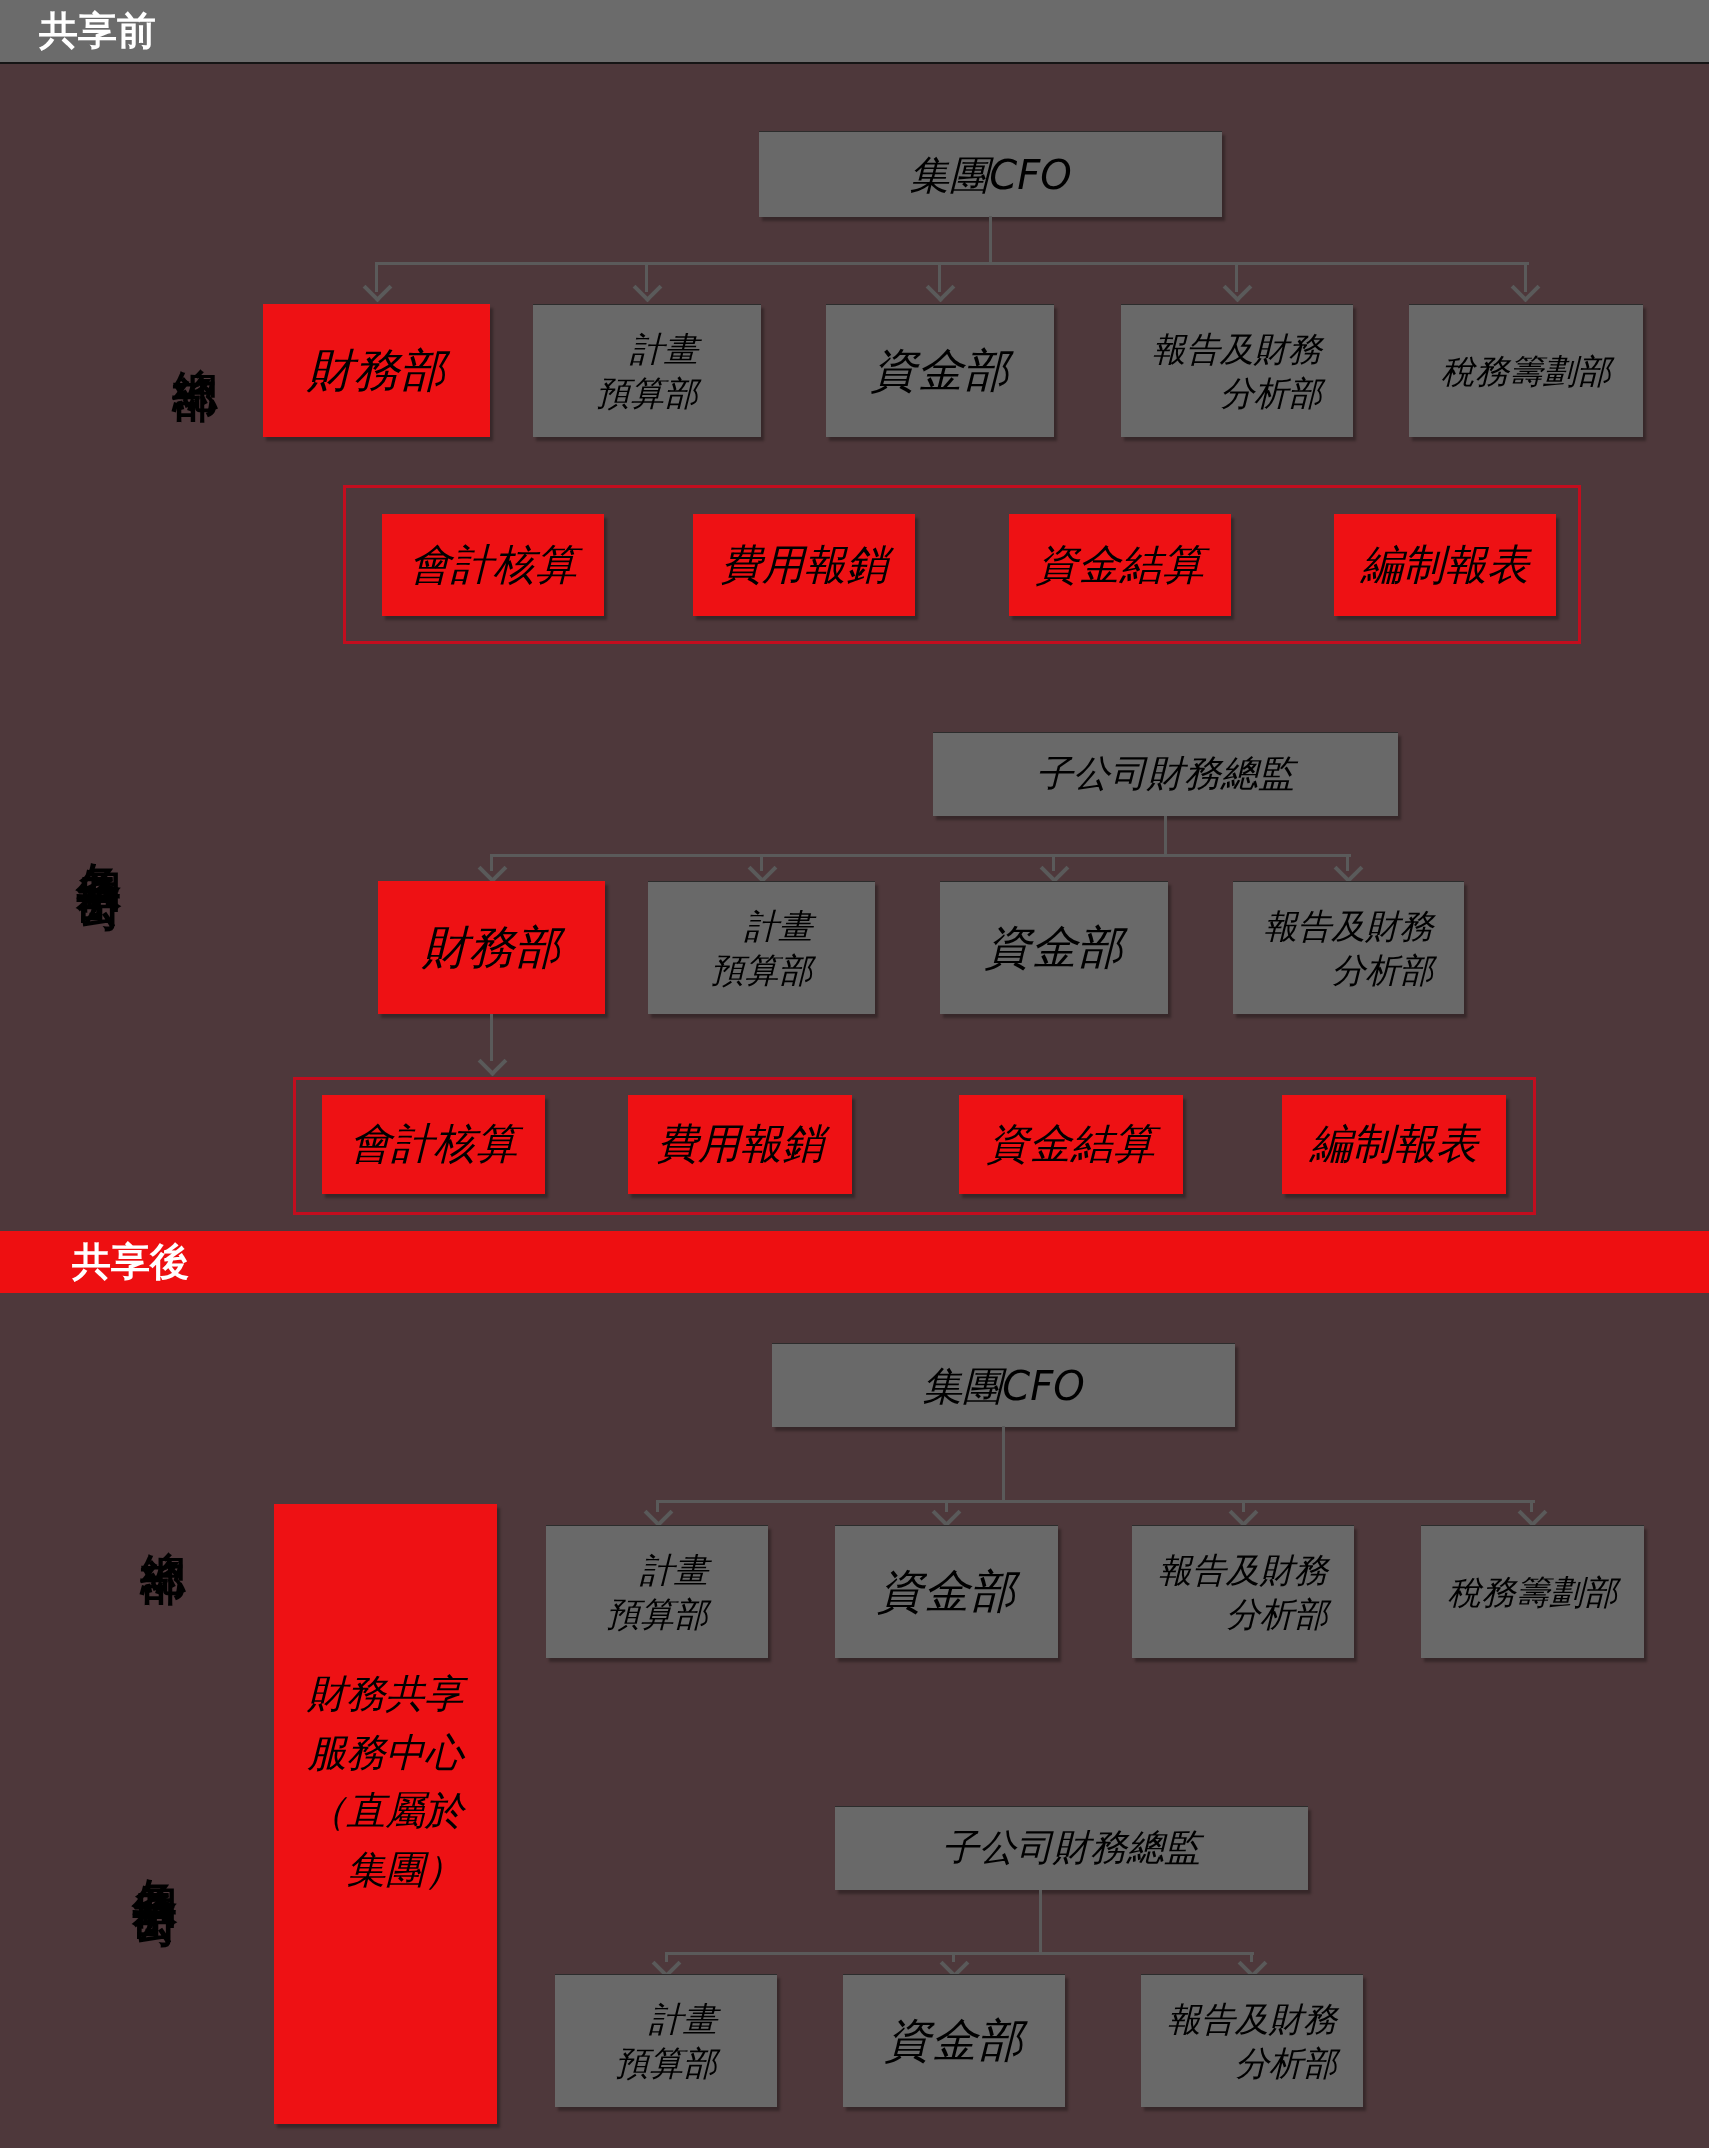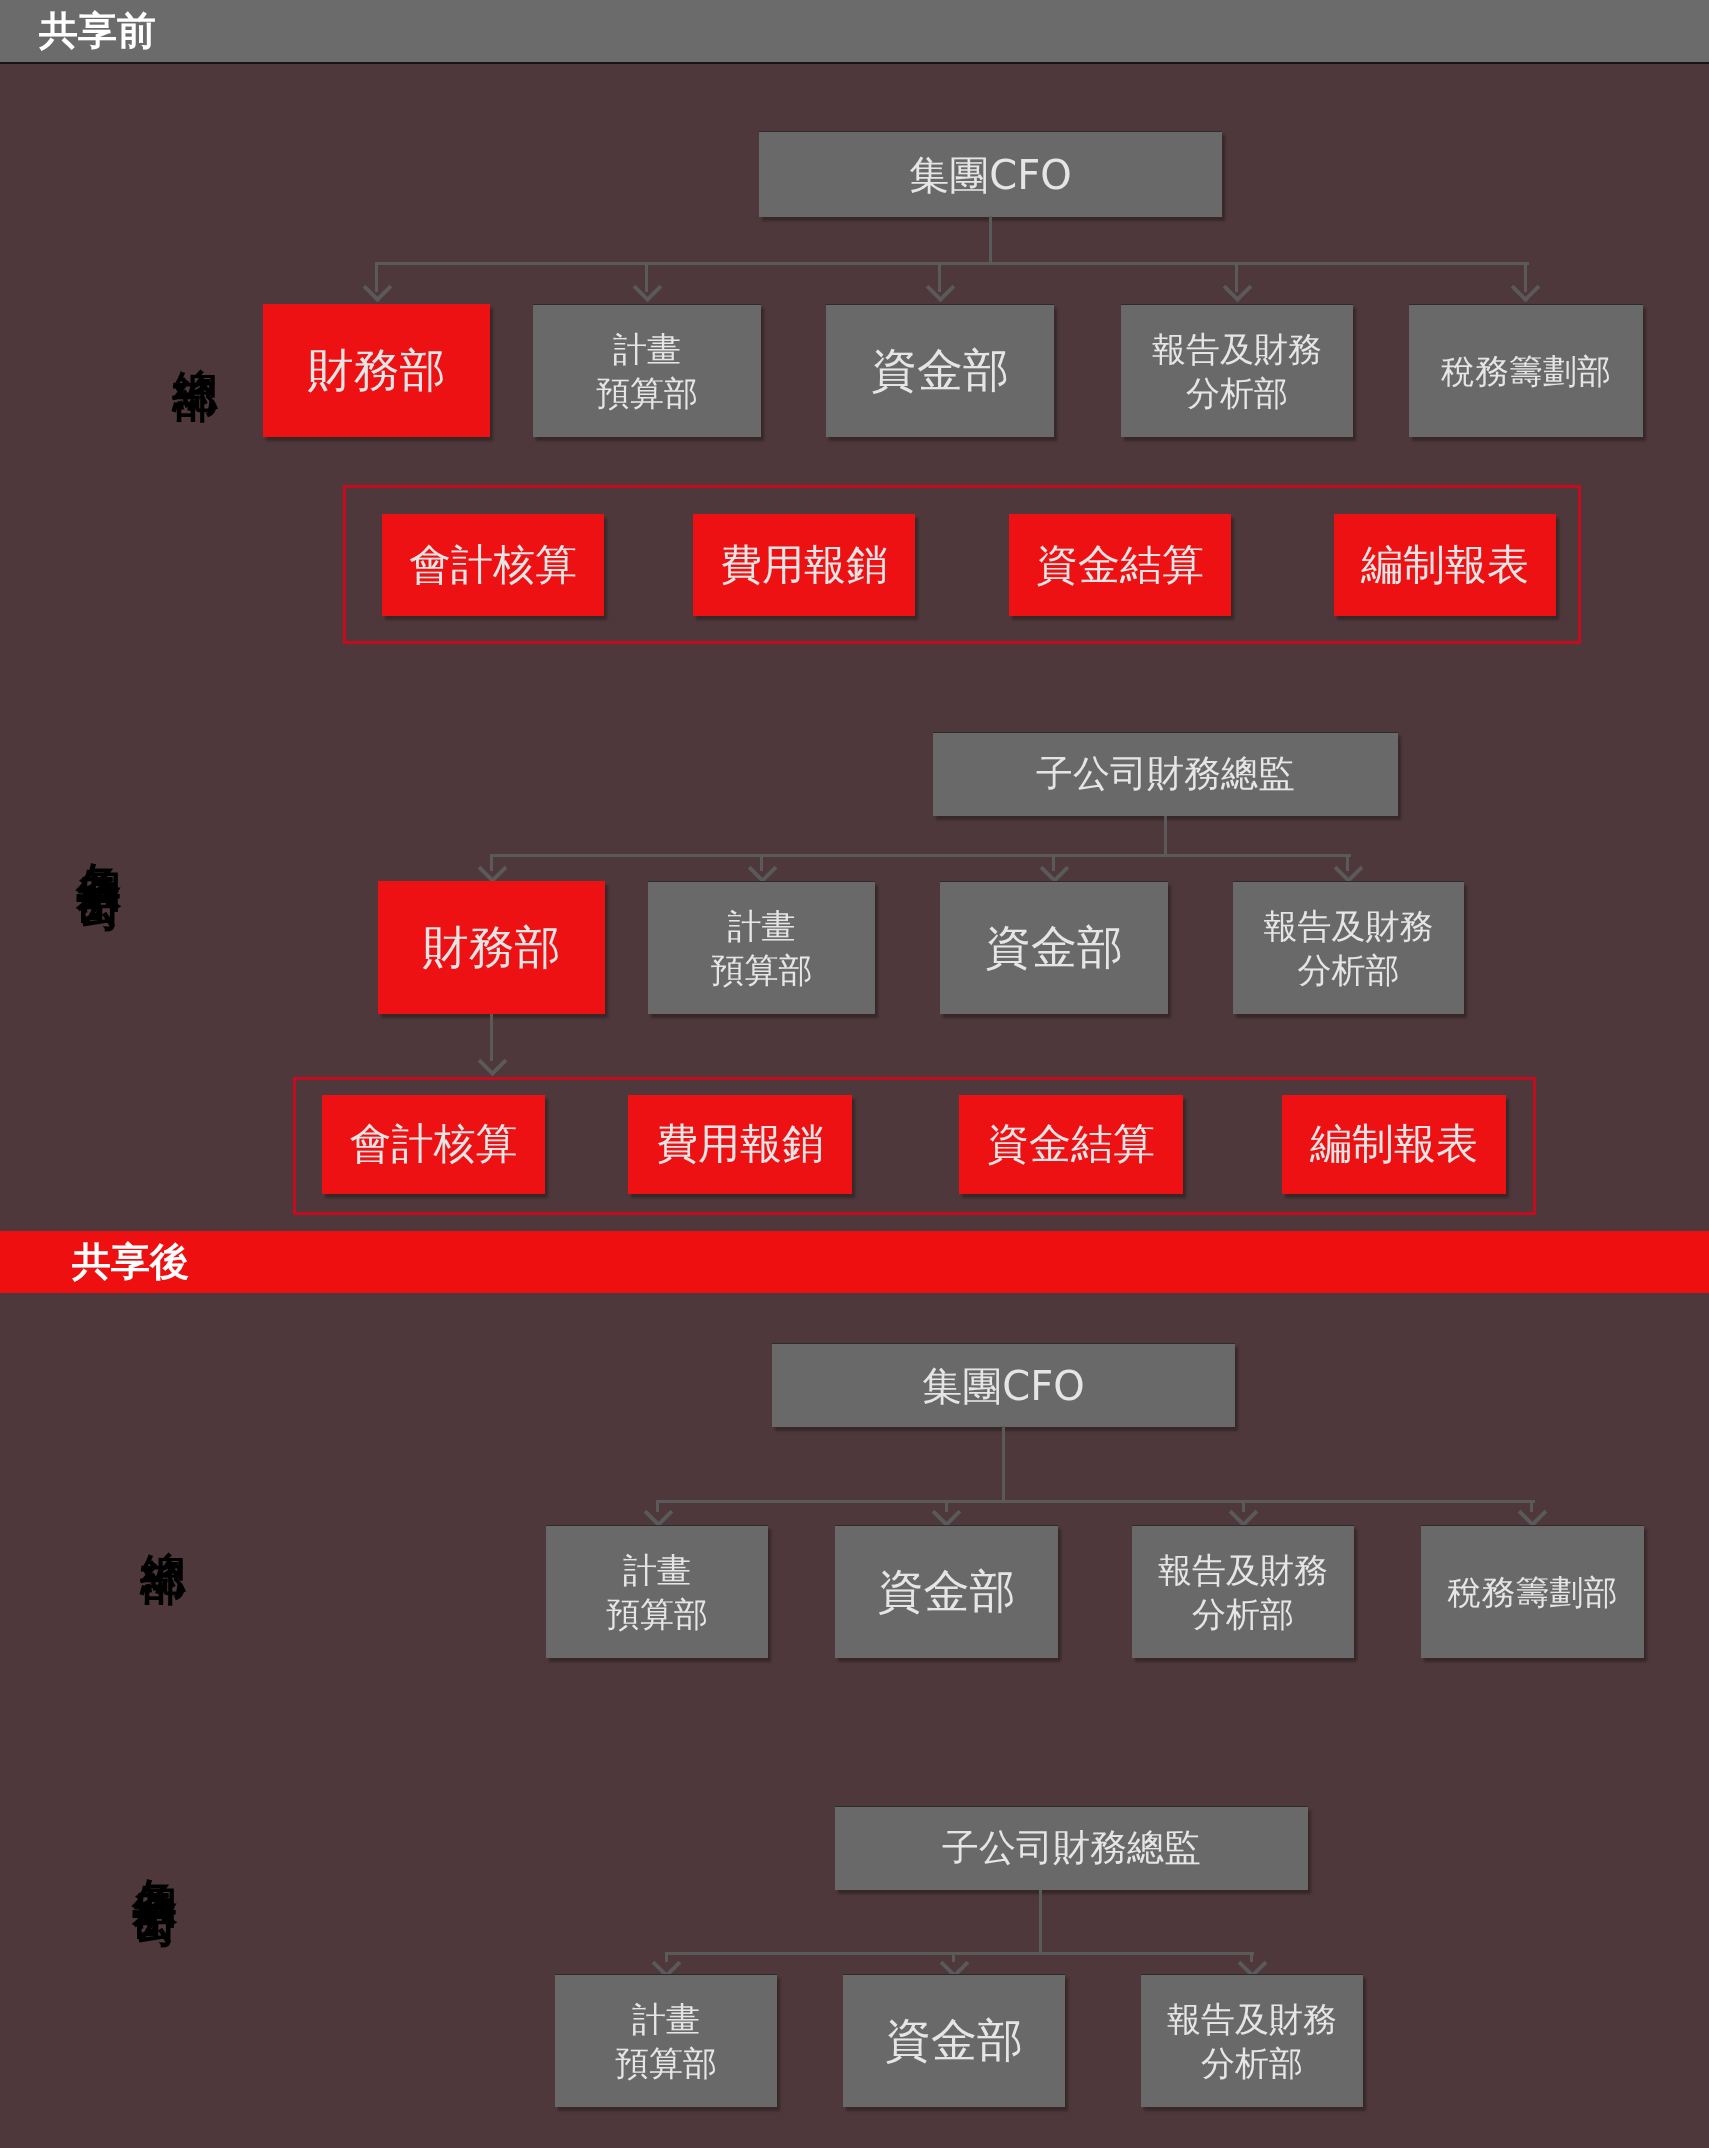--- a/index.html
+++ b/index.html
@@ -9,22 +9,22 @@
   }
   .banner{
     position:absolute;left:0;width:1709px;height:62px;
     display:flex;align-items:center;color:#ffffff;
     font-size:39px;font-weight:bold;
   }
   .banner-gray{top:0;background:#6b6b6b;border-bottom:2.5px solid #151515;padding-left:39px;}
   .banner-red{top:1231px;background:#ee0f11;padding-left:72px;}
   .node{
     position:absolute;display:flex;align-items:center;justify-content:center;
-    text-align:center;color:#e5e5e5;white-space:pre-line;line-height:1.3;
-    box-shadow:3.4px 4.2px 2.5px rgba(0,0,0,0.30);box-sizing:border-box;
+    text-align:right;color:#000000;white-space:pre-line;line-height:1.3;
+    box-shadow:3.4px 4.2px 2.5px rgba(0,0,0,0.30);box-sizing:border-box;font-style:italic;
   }
   .gray{background:#696969;border-top:0.8px solid #2c2c2c;}
   .red{background:#ee1114;}
   .cont{position:absolute;border:3.4px solid #c30d1e;box-sizing:border-box;background:transparent;}
   .hline,.vline{position:absolute;background:#5a5a5a;}
   .chev{
     position:absolute;width:17px;height:17px;
     border-right:4.2px solid #5a5a5a;border-bottom:4.2px solid #5a5a5a;
     transform:rotate(45deg);
   }
@@ -174,20 +174,26 @@
   <div class="node gray t40" style="left:1132px;top:1525px;width:222px;height:133px;">
     <span>報告及財務
 分析部</span>
   </div>
   <div class="node gray t40" style="left:1421px;top:1525px;width:223px;height:133px;">
     <span>稅務籌劃部</span>
   </div>
 
   <div class="vlabel" style="left:141px;top:1515px;">總部</div>
 
+  <div class="node red ssc" style="left:274px;top:1504px;width:223px;height:620px;">
+    <span>財務共享
+服務中心
+（直屬於
+集團）</span>
+  </div>
 
   <div class="vlabel" style="left:133px;top:1843px;">各個子公司</div>
 
   <div class="node gray t44" style="left:835px;top:1806px;width:473px;height:84px;">
     <span>子公司財務總監</span>
   </div>
 
   <div class="vline" style="left:1039px;top:1890px;width:3.4px;height:64px;"></div>
   <div class="hline" style="left:665px;top:1952px;width:589px;height:3.4px;"></div>
   <div class="vline" style="left:665px;top:1952px;width:3.4px;height:10px;"></div>

